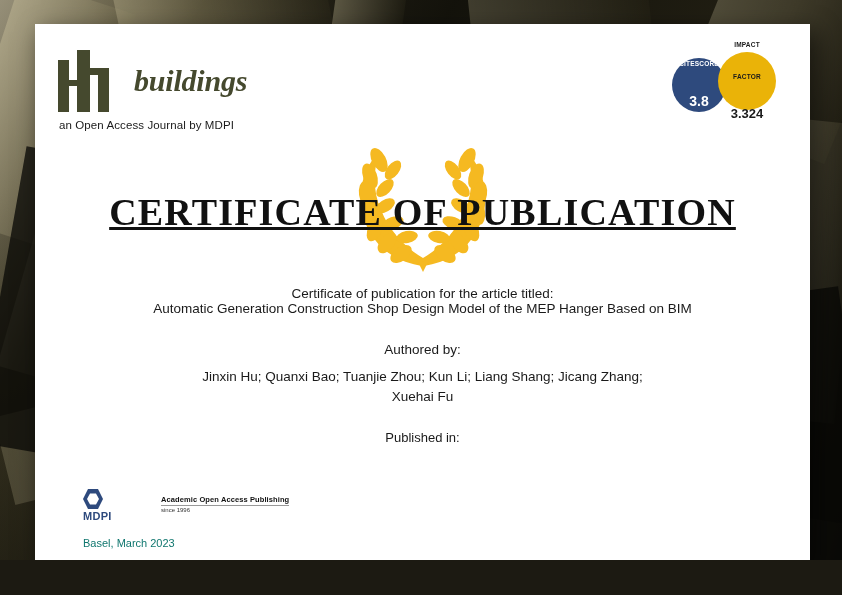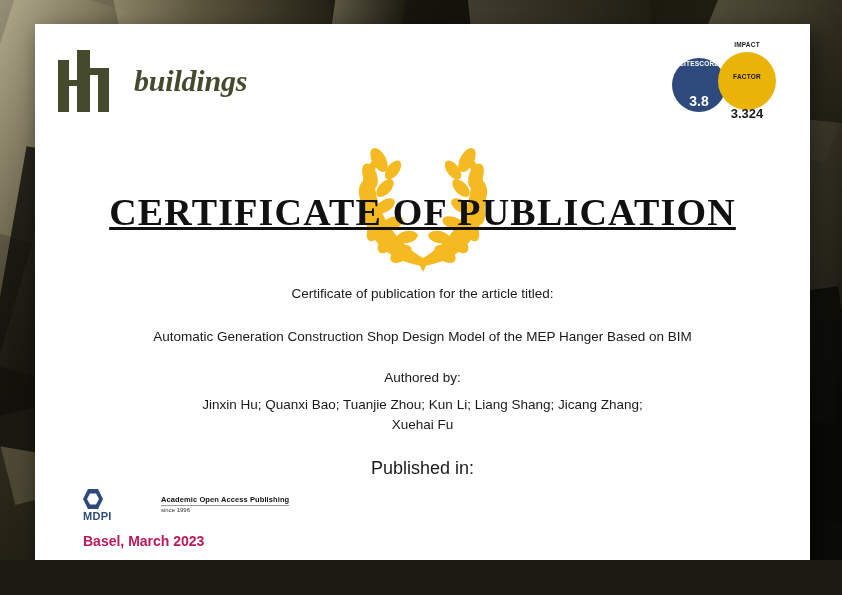--- a/index.html
+++ b/index.html
@@ -182,37 +182,37 @@
   
   .cert-body {
     position: absolute;
     left: 0; right: 0;
     top: 262px;
     text-align: center;
     color: #1a1a1a;
   }
   .line-intro {
     font-size: 13.5px;
-    margin-bottom: 28px;
+    margin-bottom: 0;
   }
   .line-article {
     font-size: 13.5px;
     margin-bottom: 26px;
   }
   .line-authored {
     font-size: 13.5px;
     margin-bottom: 10px;
   }
   .line-authors {
     font-size: 13.5px;
     line-height: 1.45;
     margin-bottom: 24px;
   }
   .line-publishedin {
-    font-size: 18px;
+    font-size: 13px;
     margin-bottom: 10px;
   }
   .line-journal {
     font-size: 13.5px;
   }
   .line-journal .jn {
     font-style: italic;
   }
 
   
@@ -265,23 +265,22 @@
     font-size: 6px;
     color: #333;
     border-top: 1px solid #999;
     padding-top: 1px;
     margin-top: 1px;
   }
   .place-date {
     position: absolute;
     left: 48px;
     bottom: 15px;
-    font-size: 14px;
-    color: #be185d;
-    font-weight: bold;
+    font-size: 11px;
+    color: #0f766e;
   }
 </style>
 </head>
 <body>
 
 <div class="page">
 
   <div class="bg-base"></div>
   <div class="bg-streak s1"></div>
   <div class="bg-streak s2"></div>
@@ -304,20 +303,21 @@
         <div class="logo-mark">
           <div class="bar lm-left"></div>
           <div class="bar lm-mid"></div>
           <div class="bar lm-right"></div>
           <div class="bar lm-cross"></div>
           <div class="bar lm-cross2"></div>
         </div>
         <div class="logo-word">buildings</div>
       </div>
 
+      <div class="logo-sub">an Open Access Journal by MDPI</div>
 
       <div class="badges">
         <div class="badge badge-citescore">
           <div class="badge-label">CITESCORE</div>
           <div class="badge-value">3.8</div>
         </div>
         <div class="badge badge-impact">
           <div class="badge-label">IMPACT</div>
           <div class="badge-label">FACTOR</div>
           <div class="badge-value">3.324</div>

